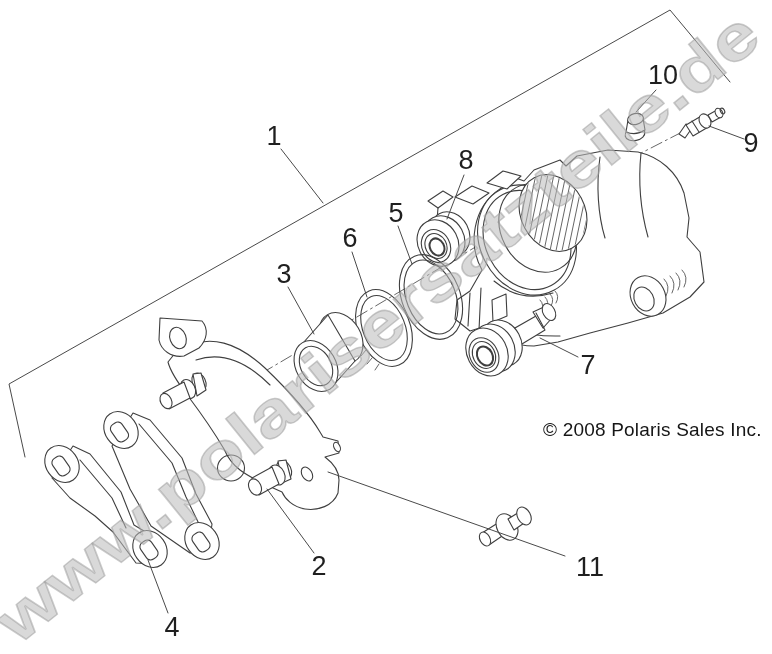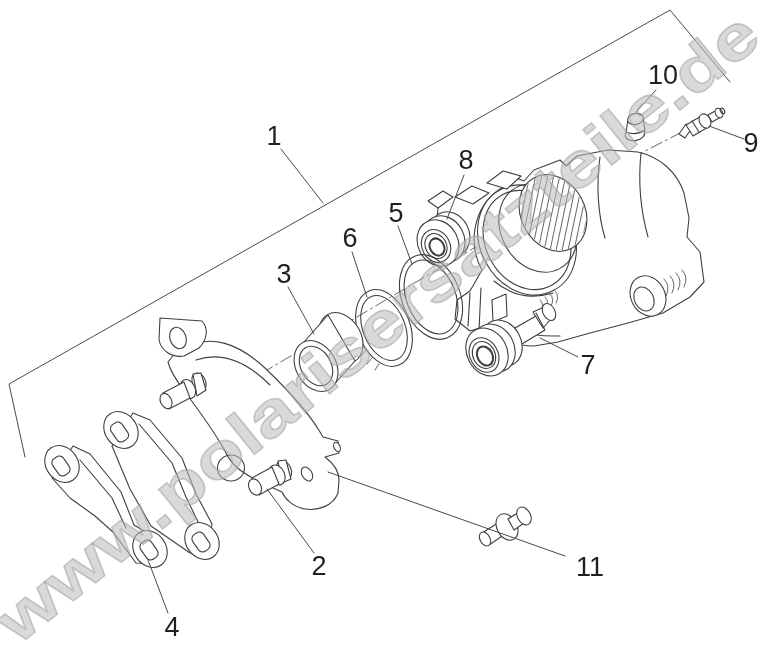--- a/index.html
+++ b/index.html
@@ -253,13 +253,14 @@
     <text class="callout" x="588" y="374">7</text>
     <text class="callout" x="466" y="169">8</text>
     <text class="callout" x="751" y="152">9</text>
     <text class="callout" x="663" y="84">10</text>
     <text class="callout" x="590" y="576">11</text>
   </g>
 
   <text class="wm" transform="translate(18,646) rotate(-39)" font-size="63" textLength="960" lengthAdjust="spacingAndGlyphs" fill="#b9b9b9">www.polarisersatzteile.de</text>
 </svg>
 
+<div class="copyright">© 2008 Polaris Sales Inc.</div>
 </div>
 
 </body></html>

